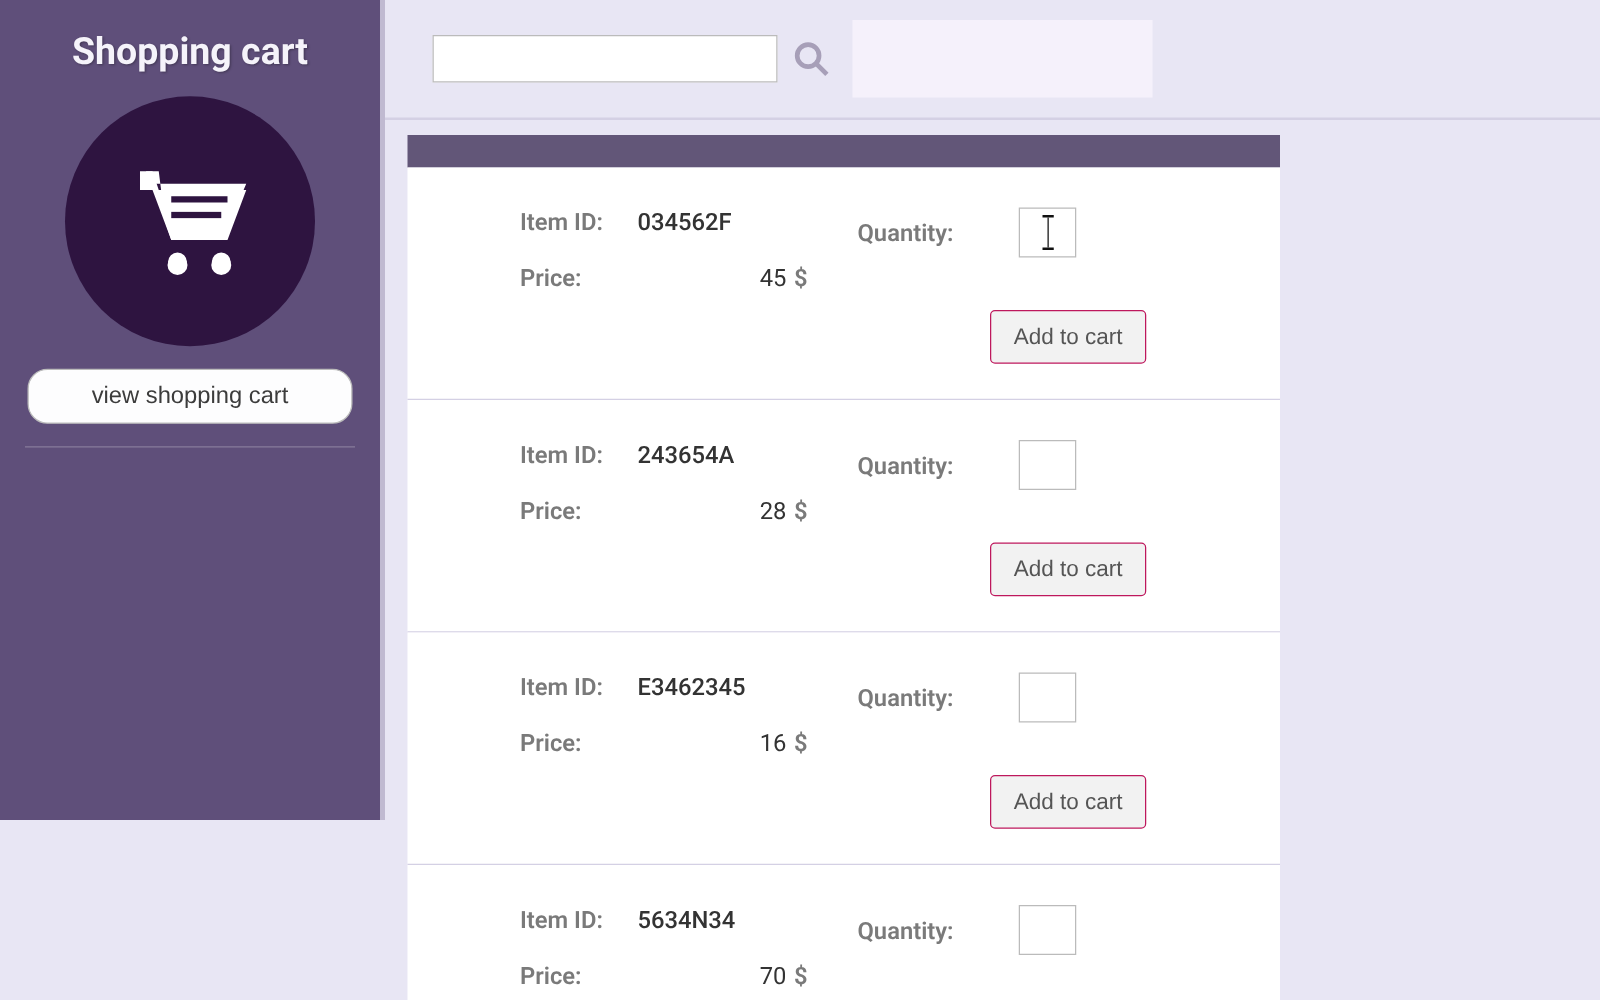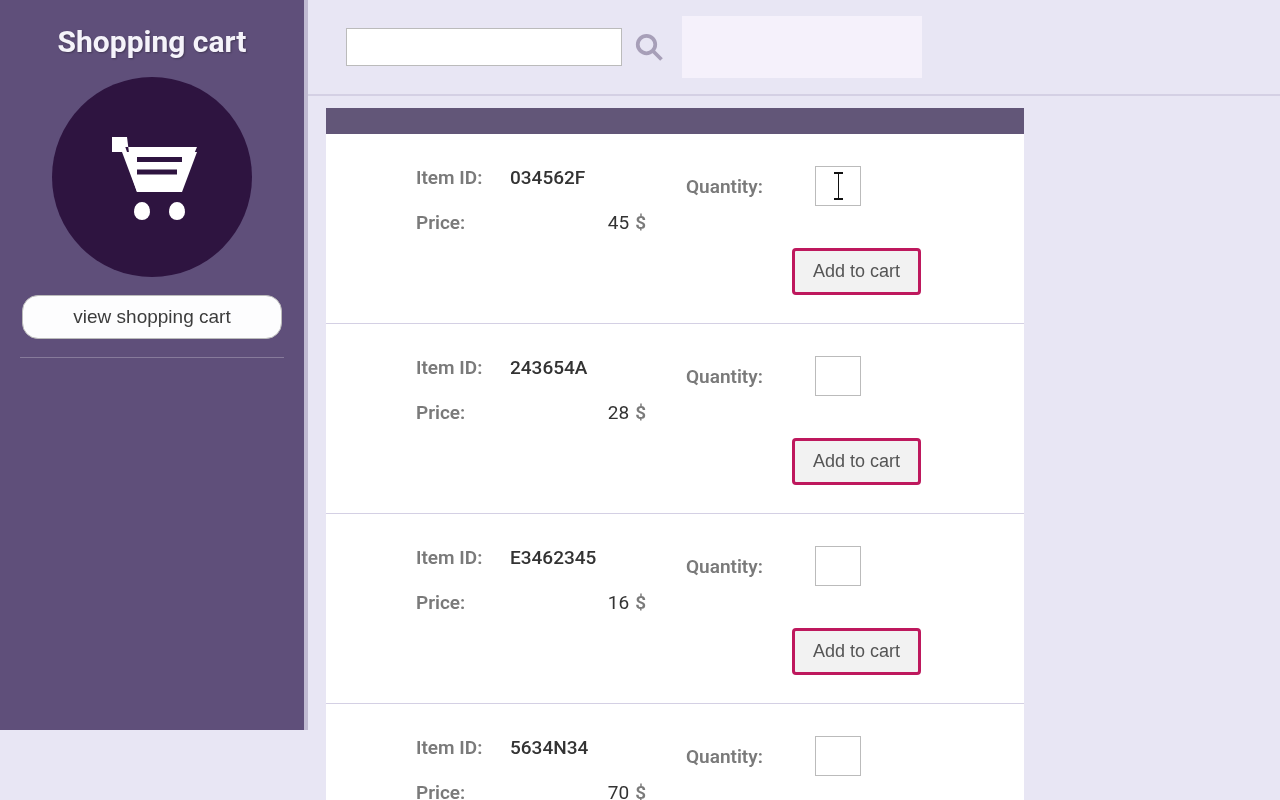--- a/index.html
+++ b/index.html
@@ -8,21 +8,21 @@
       background: #e8e6f4;
       width: 1280px;
       height: 800px;
       overflow: hidden;
       display: flex;
     }
 
     
     .sidebar {
       width: 308px;
-      height: 730px;
+      height: 656px;
       background: #5f4f7a;
       border-right: 4px solid #c0bad1;
       padding: 24px 20px 20px 20px;
       color: #fff;
     }
     .sidebar-title {
       font-size: 30px;
       font-weight: 700;
       text-align: center;
       margin-bottom: 18px;
@@ -148,21 +148,21 @@
       text-align: center;
       font-size: 17px;
     }
     .add-btn {
       margin-top: 42px;
       margin-left: 106px;
       padding: 10px 18px;
       font-size: 18px;
       color: #555;
       background: #f2f2f2;
-      border: 3px solid #be185d;
+      border: 1px solid #be185d;
       border-radius: 4px;
       cursor: pointer;
     }
 
     
     .caret {
       position: relative;
     }
     .caret::after {
       content: "";

